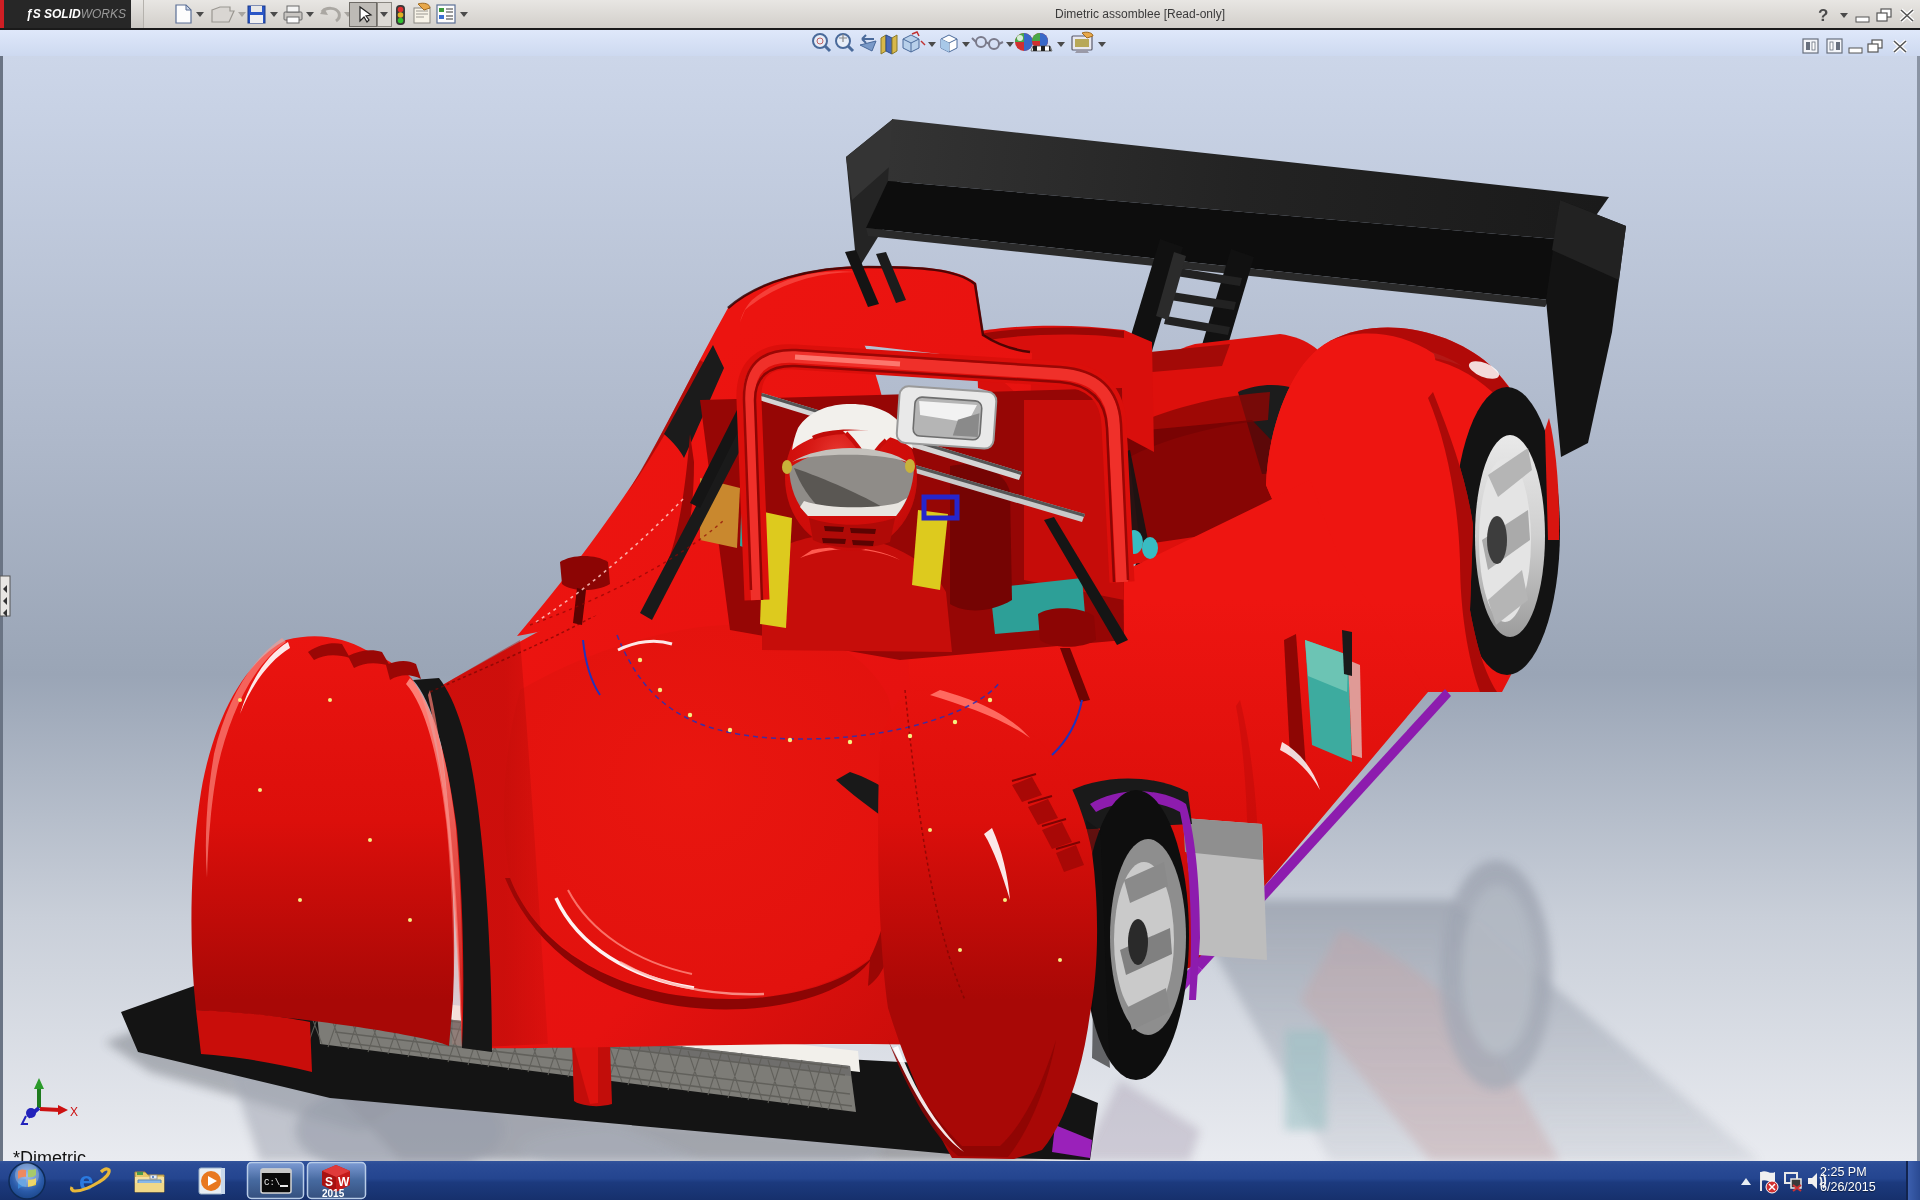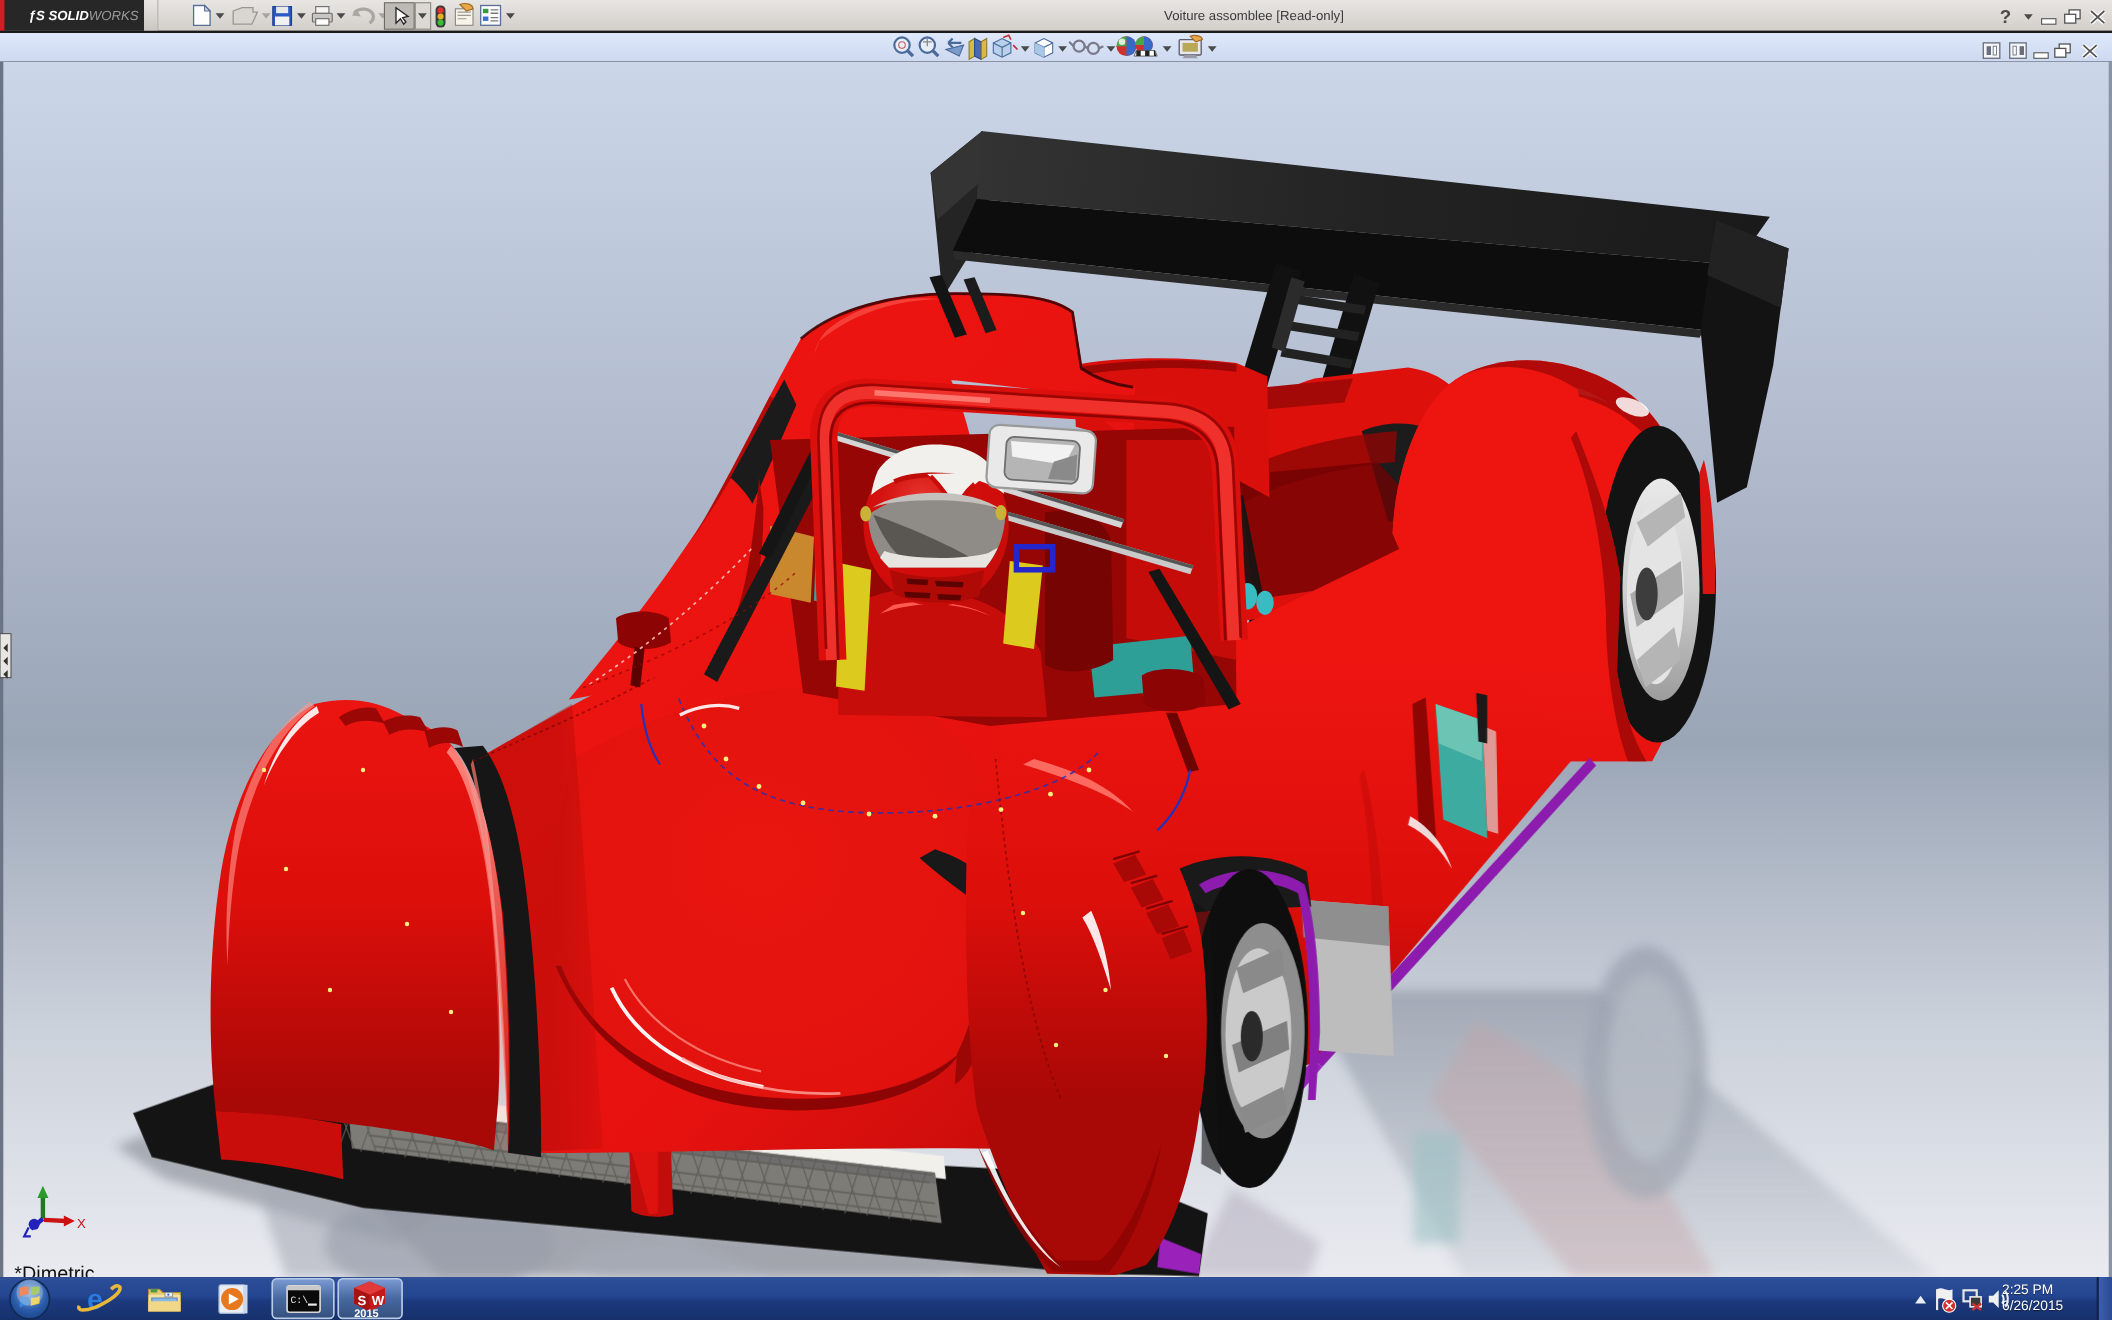--- a/index.html
+++ b/index.html
@@ -24,21 +24,21 @@
 </style>
 </head>
 <body>
 <div id="root">
   <div id="titlebar">
     <div id="swlogo">
         <div class="red"></div>
         <div class="txt">ƒS SOLID<span>WORKS</span></div>
       </div>
     <div id="chev"></div>
-    <div id="title-text">Voiture assomblee [Read-only]</div>
+    <div id="title-text">Dimetric assomblee [Read-only]</div>
     <svg id="tb1" style="position:absolute;left:0;top:0" width="1920" height="28">
       <g>
 
         <path d="M176,5 L186,5 L191,10 L191,23 L176,23 Z" fill="#fdfdfd" stroke="#5a6f96" stroke-width="1.2"></path>
         <path d="M186,5 L186,10 L191,10 Z" fill="#cdd8ea" stroke="#5a6f96" stroke-width="1"></path>
         <path d="M196,12 L204,12 L200,17 Z" fill="#4a4a4a"></path>
 
         <path d="M212,10 L220,7 L230,7 L230,11 L234,11 L229,22 L212,22 Z" fill="#d9d6d2" stroke="#9a9791" stroke-width="1.2"></path>
         <path d="M238,12 L246,12 L242,17 Z" fill="#a8a5a0"></path>
 

